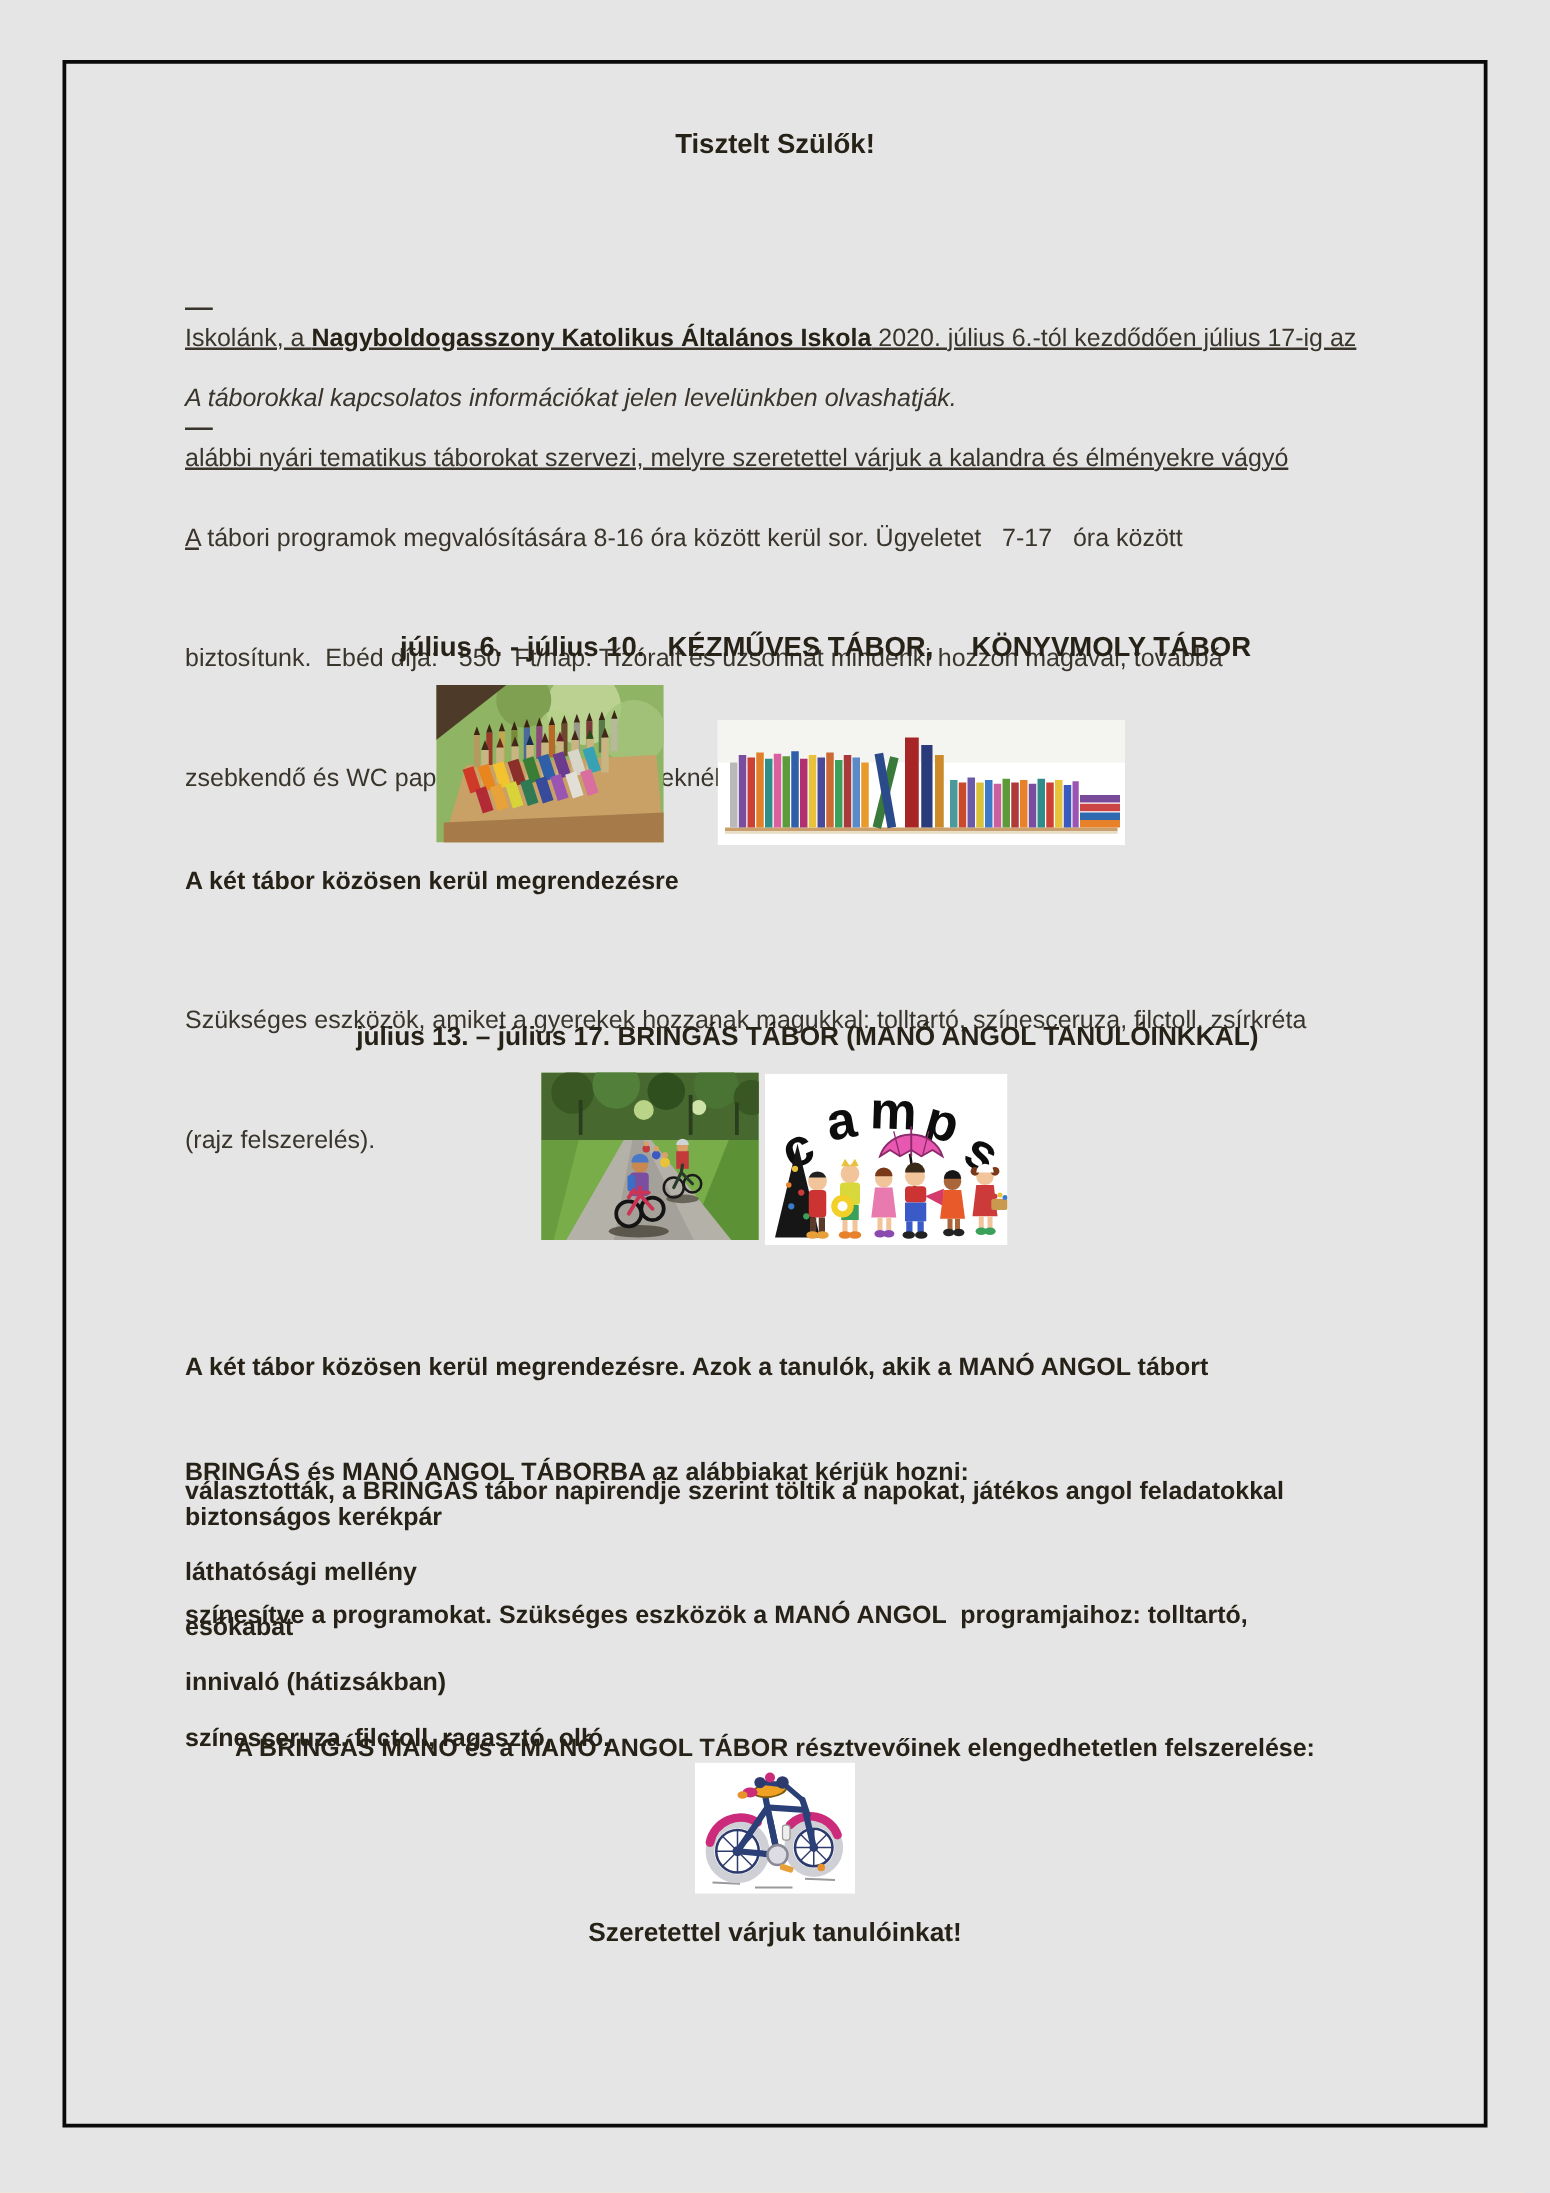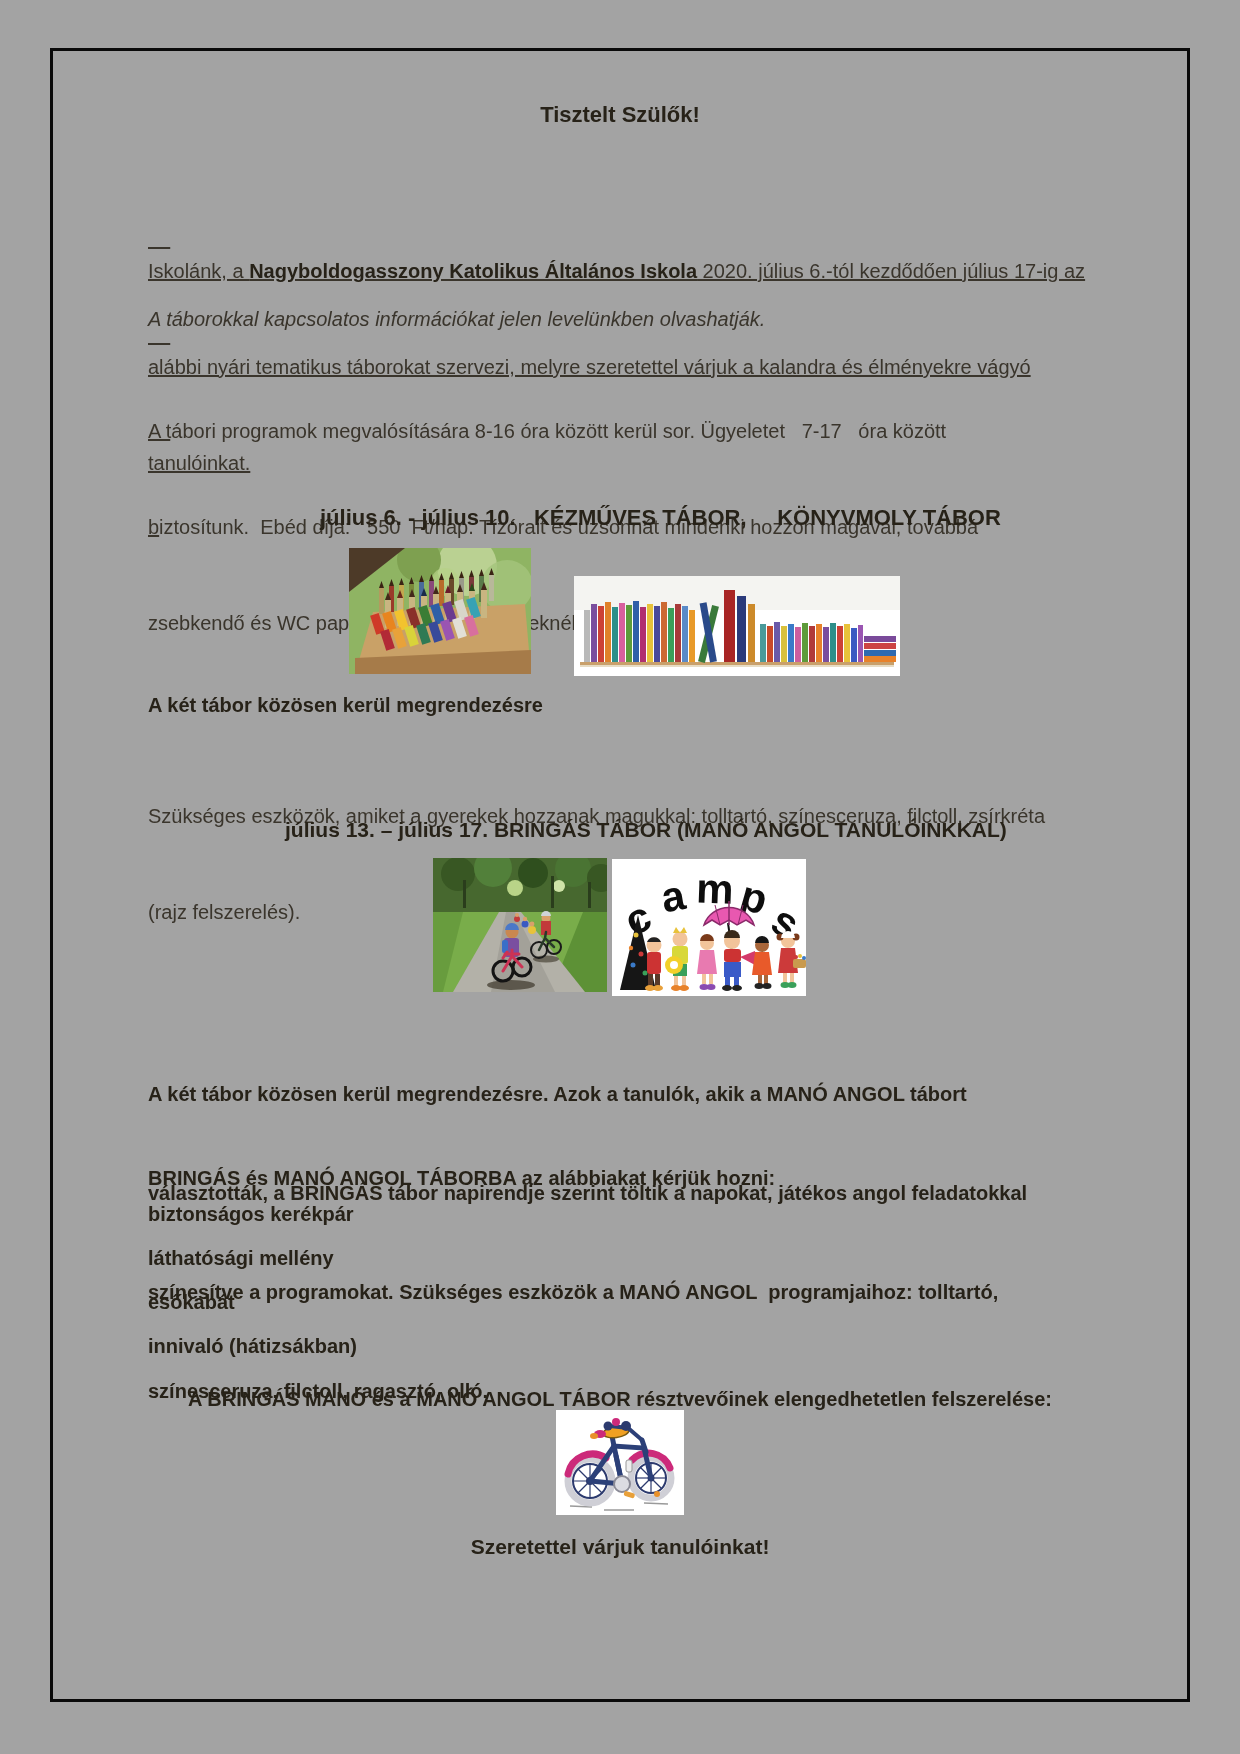--- a/index.html
+++ b/index.html
@@ -3,21 +3,21 @@
 <meta charset="utf-8">
 <style>
   html,body{margin:0;padding:0;}
   body{
     font-family:"Liberation Sans","DejaVu Sans",sans-serif;
     background:#FBEEC4;
   }
   .page{
     position:relative;
     width:1240px;height:1754px;
-    background:#a3a3a3;
+    background:#e5e5e5;
     overflow:hidden;
   }
   .frame{
     position:absolute;left:50px;top:48px;width:1140px;height:1654px;
     border:3px solid #0a0a0a;box-sizing:border-box;
   }
   .txt{
     position:absolute;
     white-space:pre;
     color:#3a352c;
@@ -34,21 +34,20 @@
 <body>
 
 <div class="page">
   <div class="frame"></div>
 
   <div class="txt b center" style="top:99px;font-size:22px;">Tisztelt Szülők!</div>
 
   <div class="txt lines" style="left:148px;top:191px;text-decoration:underline;">
     <div><span>Iskolánk, a </span><span class="b">Nagyboldogasszony Katolikus Általános Iskola</span><span> 2020. július 6.-tól kezdődően július 17-ig az</span></div>
     <div>alábbi nyári tematikus táborokat szervezi, melyre szeretettel várjuk a kalandra és élményekre vágyó</div>
-    <div>tanulóinkat.</div>
   </div>
 
   <div class="txt" style="left:148px;top:303px;font-style:italic;">A táborokkal kapcsolatos információkat jelen levelünkben olvashatják.</div>
 
   <div class="txt lines" style="left:148px;top:351px;">
     <div>A tábori programok megvalósítására 8-16 óra között kerül sor. Ügyeletet   7-17   óra között</div>
     <div>biztosítunk.  Ebéd díja:   550  Ft/nap. Tízórait és uzsonnát mindenki hozzon magával, továbbá</div>
     <div>zsebkendő és WC papír is legyen a gyerekeknél.</div>
   </div>
 

